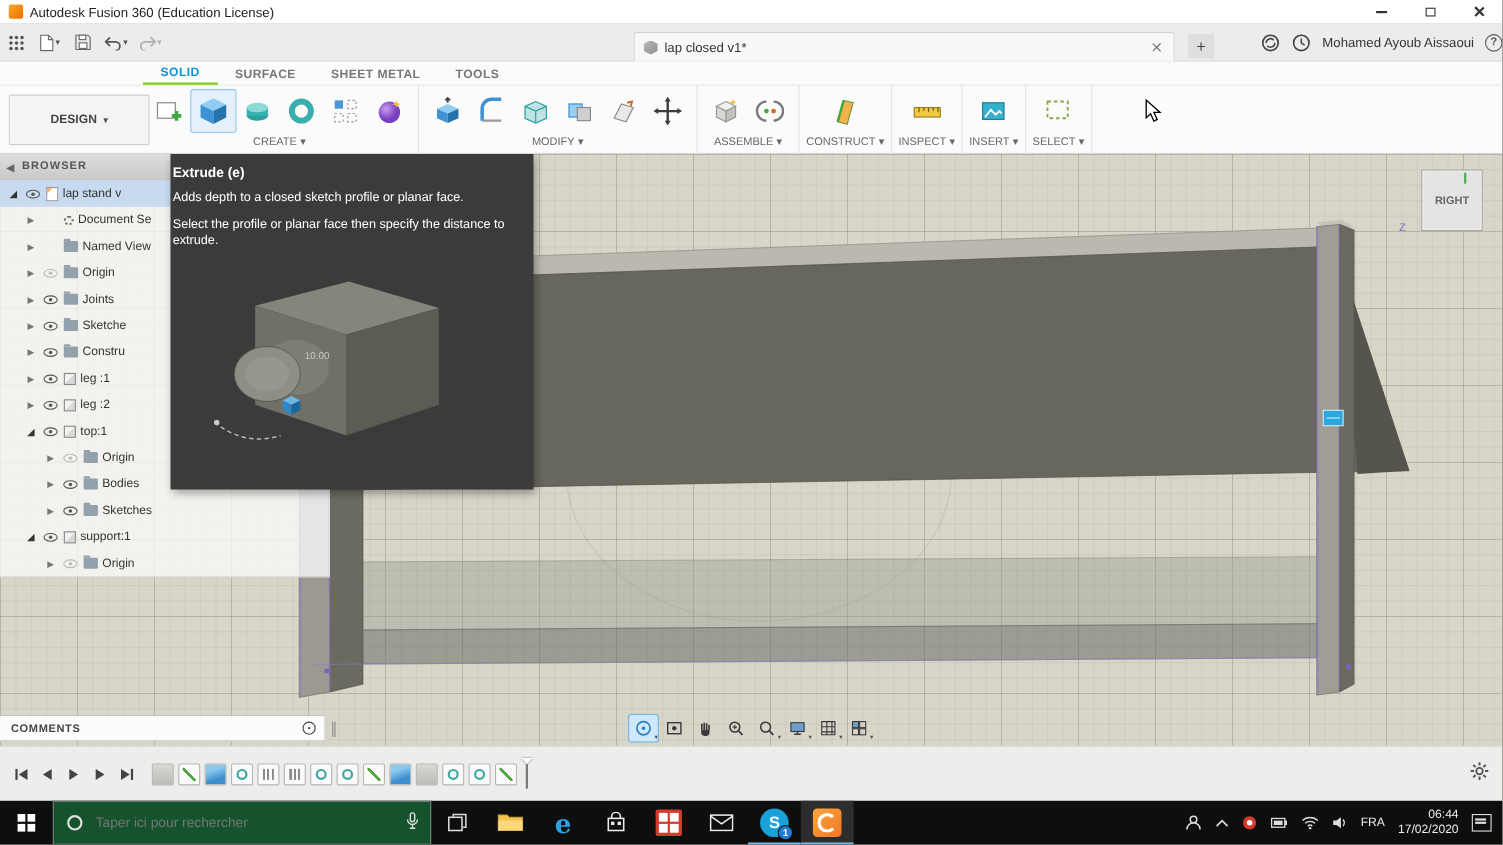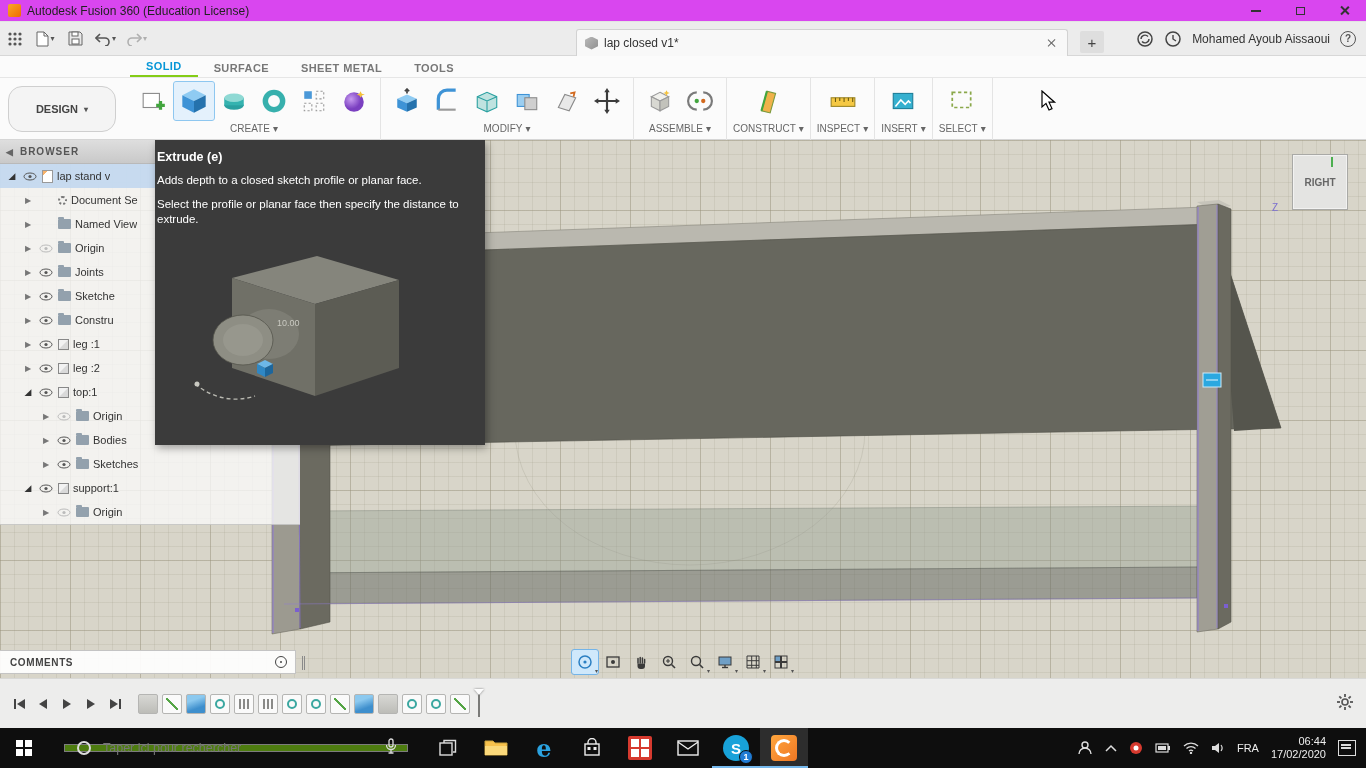--- a/index.html
+++ b/index.html
@@ -1,21 +1,21 @@
 <!DOCTYPE html>
 <html><head>
 <meta charset="utf-8">
 <style>
   html,body{margin:0;padding:0;background:#555;}
   *{box-sizing:border-box;}
   .app{position:relative;width:1366px;height:768px;overflow:hidden;
        font-family:"Liberation Sans",sans-serif;background:#d8d5c9;color:#333;}
 
   
-  .titlebar{position:absolute;top:0;left:0;width:1366px;height:22px;background:#d946ef;
+  .titlebar{position:absolute;top:0;left:0;width:1366px;height:22px;background:#ffffff;
             display:flex;align-items:center;border-bottom:1px solid #e3e3e3;}
   .fusion-logo{width:13px;height:13px;margin:0 6px 0 8px;border-radius:2px;
                background:linear-gradient(135deg,#f9a825,#ef6c00);}
   .titletxt{font-size:12px;color:#222;}
   .winbtns{margin-left:auto;display:flex;height:22px;}
   .winbtn{width:44px;height:22px;display:flex;align-items:center;justify-content:center;cursor:default;position:relative;}
   .ic-min{width:10px;height:2px;background:#333;}
   .ic-max{width:9px;height:8px;border:1px solid #333;}
   .ic-x{position:relative;width:11px;height:11px;}
   .ic-x:before,.ic-x:after{content:"";position:absolute;left:5px;top:0;width:1.6px;height:11px;background:#333;}
@@ -31,36 +31,36 @@
   .doc-tab{position:absolute;left:576px;top:7px;width:492px;height:27px;background:#f8f8f8;
            border:1px solid #d2d2d2;border-bottom:none;border-radius:3px 3px 0 0;
            display:flex;align-items:center;padding:0 8px;font-size:12px;color:#333;}
   .tabcube{width:13px;height:13px;margin-right:6px;background:linear-gradient(135deg,#b9b9b9,#8f8f8f);
            clip-path:polygon(50% 0,100% 25%,100% 75%,50% 100%,0 75%,0 25%);}
   .tabclose{margin-left:auto;width:14px;height:14px;position:relative;}
   .tabclose:before,.tabclose:after{content:"";position:absolute;left:6px;top:2px;width:1.4px;height:10px;background:#666;}
   .tabclose:before{transform:rotate(45deg);}.tabclose:after{transform:rotate(-45deg);}
   .newtab{position:absolute;left:1080px;top:9px;width:24px;height:22px;background:#dedede;border-radius:2px;
           display:flex;align-items:center;justify-content:center;font-size:15px;color:#444;}
-  .qat-right{margin-left:auto;display:flex;align-items:center;gap:10px;padding-right:10px;}
+  .qat-right{margin-left:auto;display:flex;align-items:center;gap:10px;}
   .username{font-size:12px;color:#333;}
   .helpcirc{width:16px;height:16px;border:1.4px solid #555;border-radius:50%;font-size:10px;font-weight:bold;
             color:#555;display:flex;align-items:center;justify-content:center;}
 
   
   .rtabs{position:absolute;top:56px;left:0;width:1366px;height:22px;background:#fbfbfb;
          display:flex;align-items:flex-end;padding-left:130px;border-bottom:1px solid #e6e6e6;}
   .rtab{font-size:11px;font-weight:bold;color:#777;padding:3px 16px;letter-spacing:.4px;}
   .rtab.active{color:#0696d7;border-bottom:2px solid #84cc16;}
 
   
   .ribbon{position:absolute;top:78px;left:0;width:1366px;height:62px;background:#fbfbfb;
           border-bottom:1px solid #d6d6d6;}
-  .design-btn{position:absolute;left:8px;top:8px;width:108px;height:46px;border:1px solid #cfcfcf;
-              background:#f4f4f4;border-radius:14px;display:flex;align-items:center;justify-content:center;
+  .design-btn{position:absolute;left:8px;top:8px;width:128px;height:46px;border:1px solid #cfcfcf;
+              background:#f4f4f4;border-radius:2px;display:flex;align-items:center;justify-content:center;
               font-size:11px;font-weight:bold;color:#444;gap:5px;}
   .rgroups{position:absolute;left:128px;top:0;height:62px;display:flex;}
   .rgroup{height:62px;display:flex;flex-direction:column;align-items:center;border-right:1px solid #e4e4e4;
           padding:3px 6px 0 6px;}
   .ricons{display:flex;align-items:center;height:40px;}
   .ribtn{width:40px;height:38px;display:flex;align-items:center;justify-content:center;border-radius:2px;}
   .ribtn.hl{background:#e4f1fc;outline:1px solid #8ec7f0;}
   .rlabel{font-size:10px;color:#666;margin-top:2px;display:flex;gap:3px;align-items:center;}
 
   
@@ -141,21 +141,21 @@
   .playhead:before{content:"";position:absolute;top:-2px;left:-4px;width:0;height:0;
                    border-left:5px solid transparent;border-right:5px solid transparent;border-top:6px solid #fdfdfd;
                    filter:drop-shadow(0 0 1px #777);}
   .tl-gear{margin-left:auto;margin-right:12px;}
 
   
   .taskbar{position:absolute;top:728px;left:0;width:1366px;height:40px;background:#0e0e0e;display:flex;align-items:stretch;color:#eee;}
   .tb-start{width:48px;display:flex;align-items:center;justify-content:center;}
   .winlogo{display:grid;grid-template-columns:7px 7px;grid-template-rows:7px 7px;gap:2px;}
   .winlogo i{background:#fff;}
-  .tb-search{width:344px;background:#4d7c0f;border:1px solid #7c7c7c;display:flex;align-items:center;margin:16px;}
+  .tb-search{width:344px;background:#14532d;border:1px solid #7c7c7c;display:flex;align-items:center;margin:0;}
   .cortana{width:14px;height:14px;border:2px solid #ddd;border-radius:50%;margin:0 10px 0 12px;}
   .tb-search input{flex:1;background:transparent;border:none;outline:none;color:#ccc;font-size:12.5px;
                    font-family:"Liberation Sans",sans-serif;}
   .micwrap{padding:0 10px;}
   .tb-btn{width:48px;display:flex;align-items:center;justify-content:center;position:relative;}
   .tb-btn.active{background:#2d2d2d;box-shadow:inset 0 -2px 0 #76b9ed;}
   .tb-btn.open{box-shadow:inset 0 -2px 0 #76b9ed;}
   .edge-e{font-size:24px;font-weight:bold;color:#2aa2e0;font-family:"DejaVu Serif",serif;}
   .skype{width:26px;height:26px;border-radius:50%;background:#18a2d9;color:#fff;font-weight:bold;font-size:15px;
          display:flex;align-items:center;justify-content:center;position:relative;}

